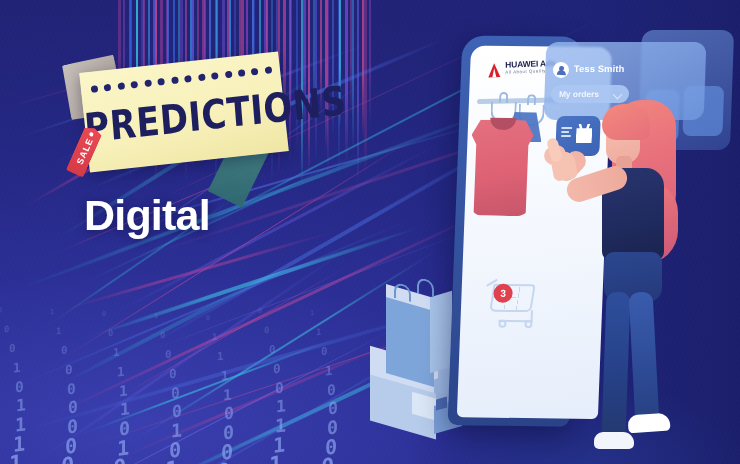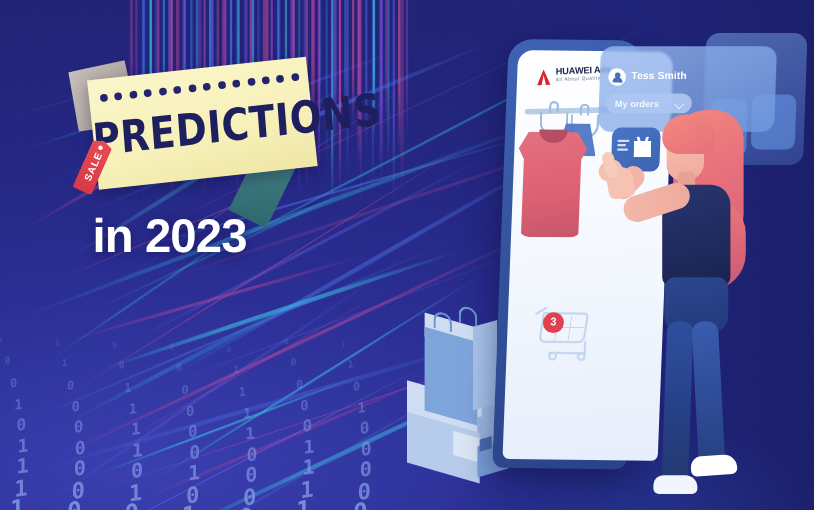--- a/index.html
+++ b/index.html
@@ -490,21 +490,21 @@
           <i></i>
           <i></i>
           <i></i>
           <i></i>
         </div>
       <div class="ptxt">PREDICTIONS</div>
     </div>
   </div>
 
   <div class="headline">
-    <div class="l3">in 2023</div>
+    <div class="l1">Digital</div>
   </div>
 
   <div class="pack">
     <div class="p-slabTop"></div>
     <div class="p-slabR"></div>
     <div class="p-slabL"></div>
     <div class="box2T"></div>
     <div class="box2L"></div>
     <div class="box2R"></div>
     <div class="box2tape"></div>

